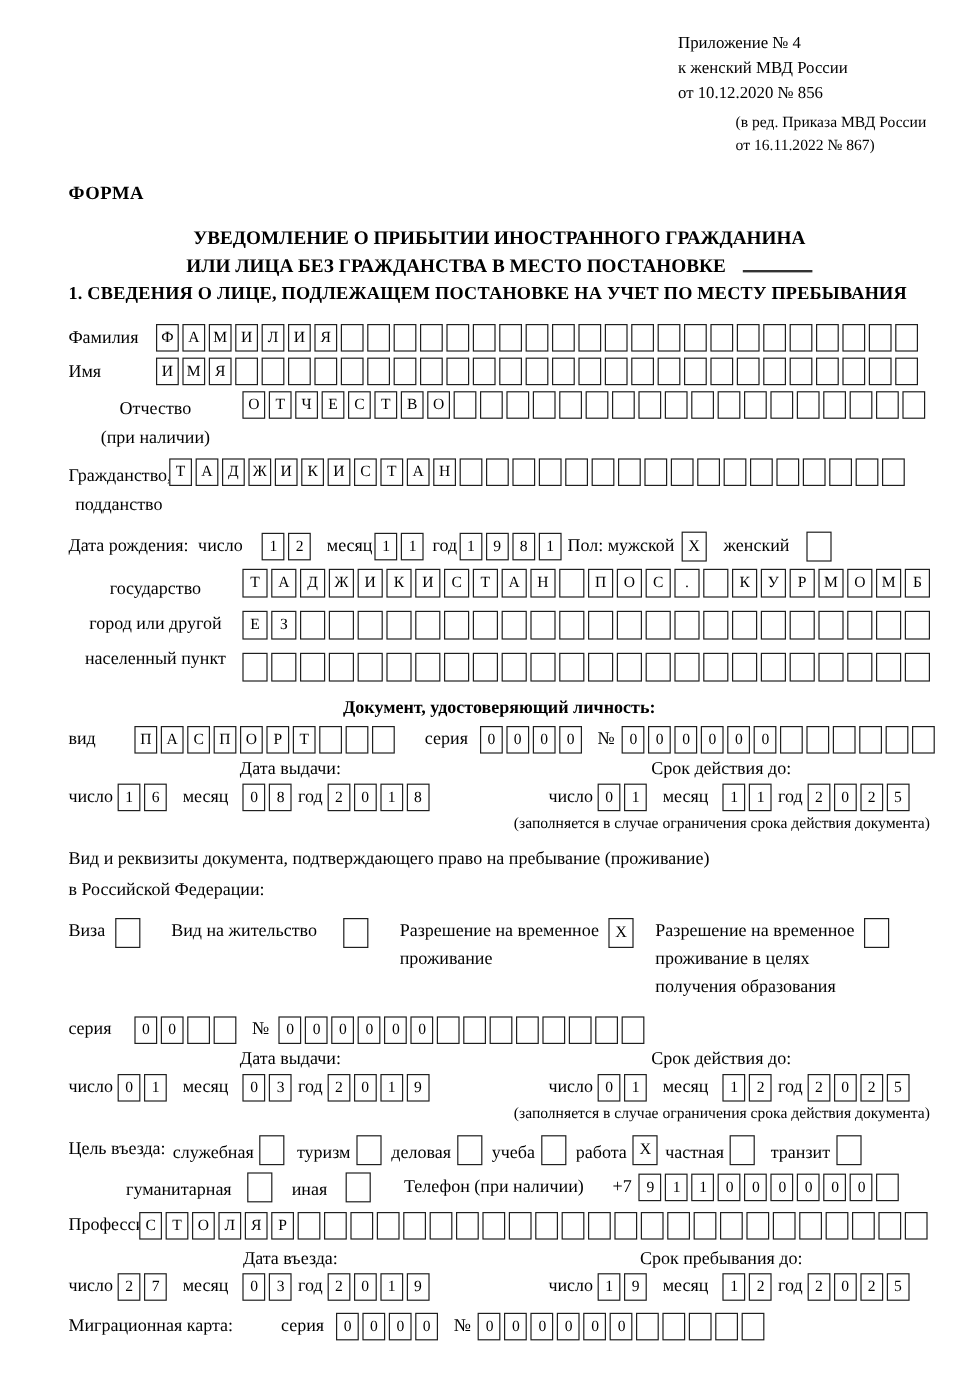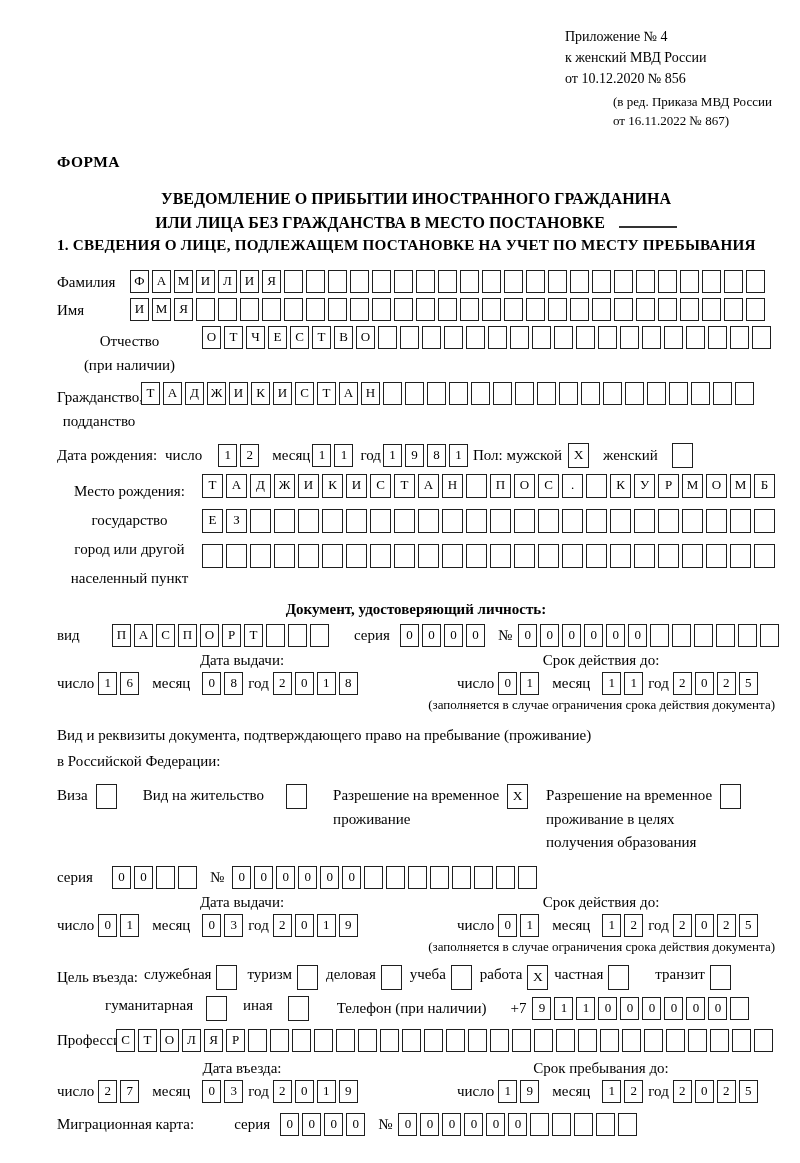--- a/index.html
+++ b/index.html
@@ -34,21 +34,21 @@
   .lblcol div{line-height:29px;text-align:center;}
   .mb6{margin-bottom:6px;}
   .center-b{font-weight:bold;font-size:15px;text-align:center;margin:8px 0 6px 0;}
   .note{font-size:13px;text-align:right;margin:2px 0 10px 0;}
   .dlabel{margin:0 2px 0 10px;}
   .dgroups{display:flex;margin-top:2px;}
   .dgroupA{width:370px;flex:none;}
   .dgroupB{flex:1;}
   .dghead{text-align:center;font-size:15px;margin-bottom:3px;}
   .drow{display:flex;align-items:center;font-size:15px;}
-  .popt{display:inline-flex;align-items:flex-start;gap:5px;}
+  .popt{display:inline-flex;align-items:flex-end;gap:5px;}
   .opts{display:flex;align-items:flex-start;margin:10px 0 6px 0;font-size:15px;}
   .opt{display:flex;align-items:flex-start;gap:8px;}
   .opt-label{line-height:1.55;}
   .txt15{font-size:15px;line-height:1.7;}
 </style>
 </head>
 <body>
 
 <div class="page">
 
@@ -238,21 +238,20 @@
         <span class="box">X</span>
       </span>
     <span style="margin-left:14px;">женский</span>
     <span class="cbx" style="margin-left:14px;">
         <span class="box"></span>
       </span>
   </div>
 
   <div class="frow" style="margin-top:6px;">
     <span class="lbl w145 lblcol">
-      <div>Место рождения:</div>
       <div>государство</div>
       <div>город или другой</div>
       <div>населенный пункт</div>
     </span>
     <span>
       <span class="boxes wide mb6" style="display:inline-flex;">
           <span class="box">Т</span>
           <span class="box">А</span>
           <span class="box">Д</span>
           <span class="box">Ж</span>
@@ -562,21 +561,21 @@
       <span class="cbx">
           <span class="box">X</span>
         </span>
     </span>
     <span class="popt" style="margin-left:6px;">
       <span>частная</span>
       <span class="cbx">
           <span class="box"></span>
         </span>
     </span>
-    <span class="popt" style="margin-left:26px;">
+    <span class="popt" style="margin-left:13px;">
       <span>транзит</span>
       <span class="cbx">
           <span class="box"></span>
         </span>
     </span>
   </div>
 
   <div class="frow" style="align-items:center;margin-top:6px;">
     <span class="popt" style="margin-left:48px;">
       <span>гуманитарная</span>

